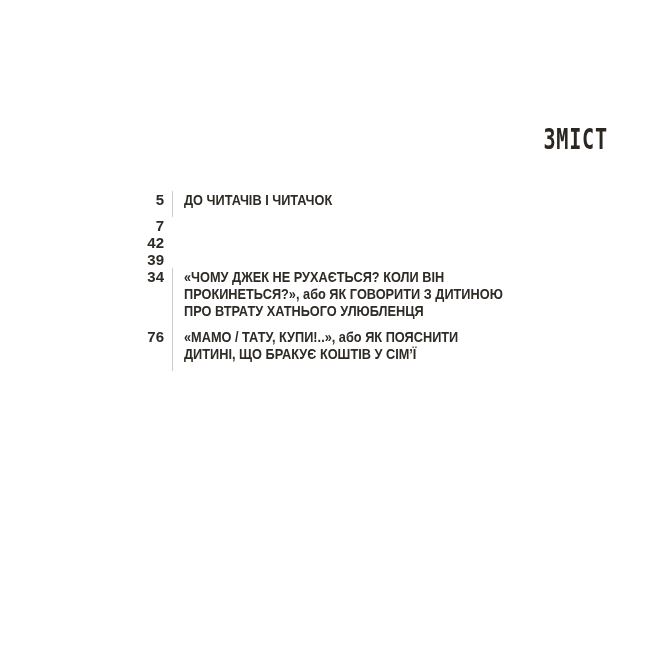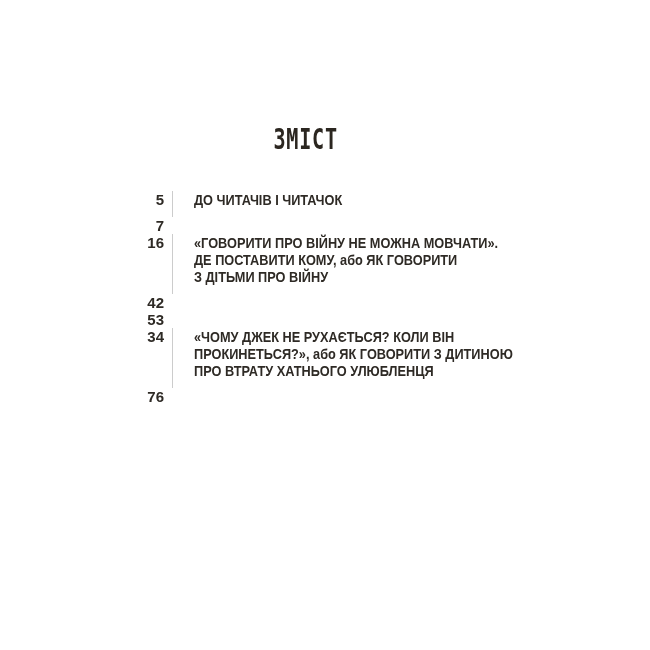--- a/index.html
+++ b/index.html
@@ -14,21 +14,21 @@
     overflow: hidden;
   }
   .page {
     position: relative;
     width: 650px;
     height: 650px;
   }
   .title-wrap {
     margin-top: 122px;
     width: 628px;
-    text-align: center;
+    text-align: right;
     line-height: 36px;
   }
   .title {
     display: inline-block;
     position: relative;
     left: -8px;
     font-family: "DejaVu Sans Mono", monospace;
     font-weight: bold;
     font-size: 28px;
     letter-spacing: 1px;
@@ -50,21 +50,21 @@
     flex: 0 0 34px;
     text-align: right;
     font-weight: bold;
     font-size: 15px;
     line-height: 17px;
     color: var(--text-color, #2e2a25);
   }
   .entry-body {
     margin-left: 8px;
     border-left: 1.5px solid var(--divider-color, #cccccc);
-    padding-left: 21px;
+    padding-left: 11px;
     padding-bottom: 9px;
   }
   .line {
     font-weight: bold;
     font-size: 15px;
     line-height: 17px;
     color: var(--text-color, #2e2a25);
     white-space: nowrap;
     transform: scaleX(0.85);
     transform-origin: 0 50%;
@@ -85,45 +85,41 @@
       <div class="entry-num">5</div>
       <div class="entry-body">
         <div class="line">ДО ЧИТАЧІВ І ЧИТАЧОК</div>
       </div>
     </div>
 
     <div class="entry">
       <div class="entry-num">7</div>
     </div>
 
-    <div class="entry">
-      <div class="entry-num">16</div>
-      <div class="entry-body">
-        <div class="line">«ГОВОРИТИ ПРО ВІЙНУ НЕ МОЖНА МОВЧАТИ».</div>
-        <div class="line">ДЕ ПОСТАВИТИ КОМУ, або ЯК ГОВОРИТИ</div>
-        <div class="line">З ДІТЬМИ ПРО ВІЙНУ</div>
-      </div>
-    </div>
 
 
     <div class="entry">
       <div class="entry-num">42</div>
     </div>
 
     <div class="entry">
-      <div class="entry-num">53</div>
+      <div class="entry-num">39</div>
     </div>
 
     <div class="entry">
       <div class="entry-num">34</div>
       <div class="entry-body">
         <div class="line">«ЧОМУ ДЖЕК НЕ РУХАЄТЬСЯ? КОЛИ ВІН</div>
         <div class="line">ПРОКИНЕТЬСЯ?», або ЯК ГОВОРИТИ З ДИТИНОЮ</div>
         <div class="line">ПРО ВТРАТУ ХАТНЬОГО УЛЮБЛЕНЦЯ</div>
       </div>
     </div>
 
     <div class="entry">
       <div class="entry-num">76</div>
+      <div class="entry-body">
+        <div class="line">«МАМО / ТАТУ, КУПИ!..», або ЯК ПОЯСНИТИ</div>
+        <div class="line">ДИТИНІ, ЩО БРАКУЄ КОШТІВ У СІМ’Ї</div>
+      </div>
     </div>
 
   </div>
 </div>
 
 </body></html>

